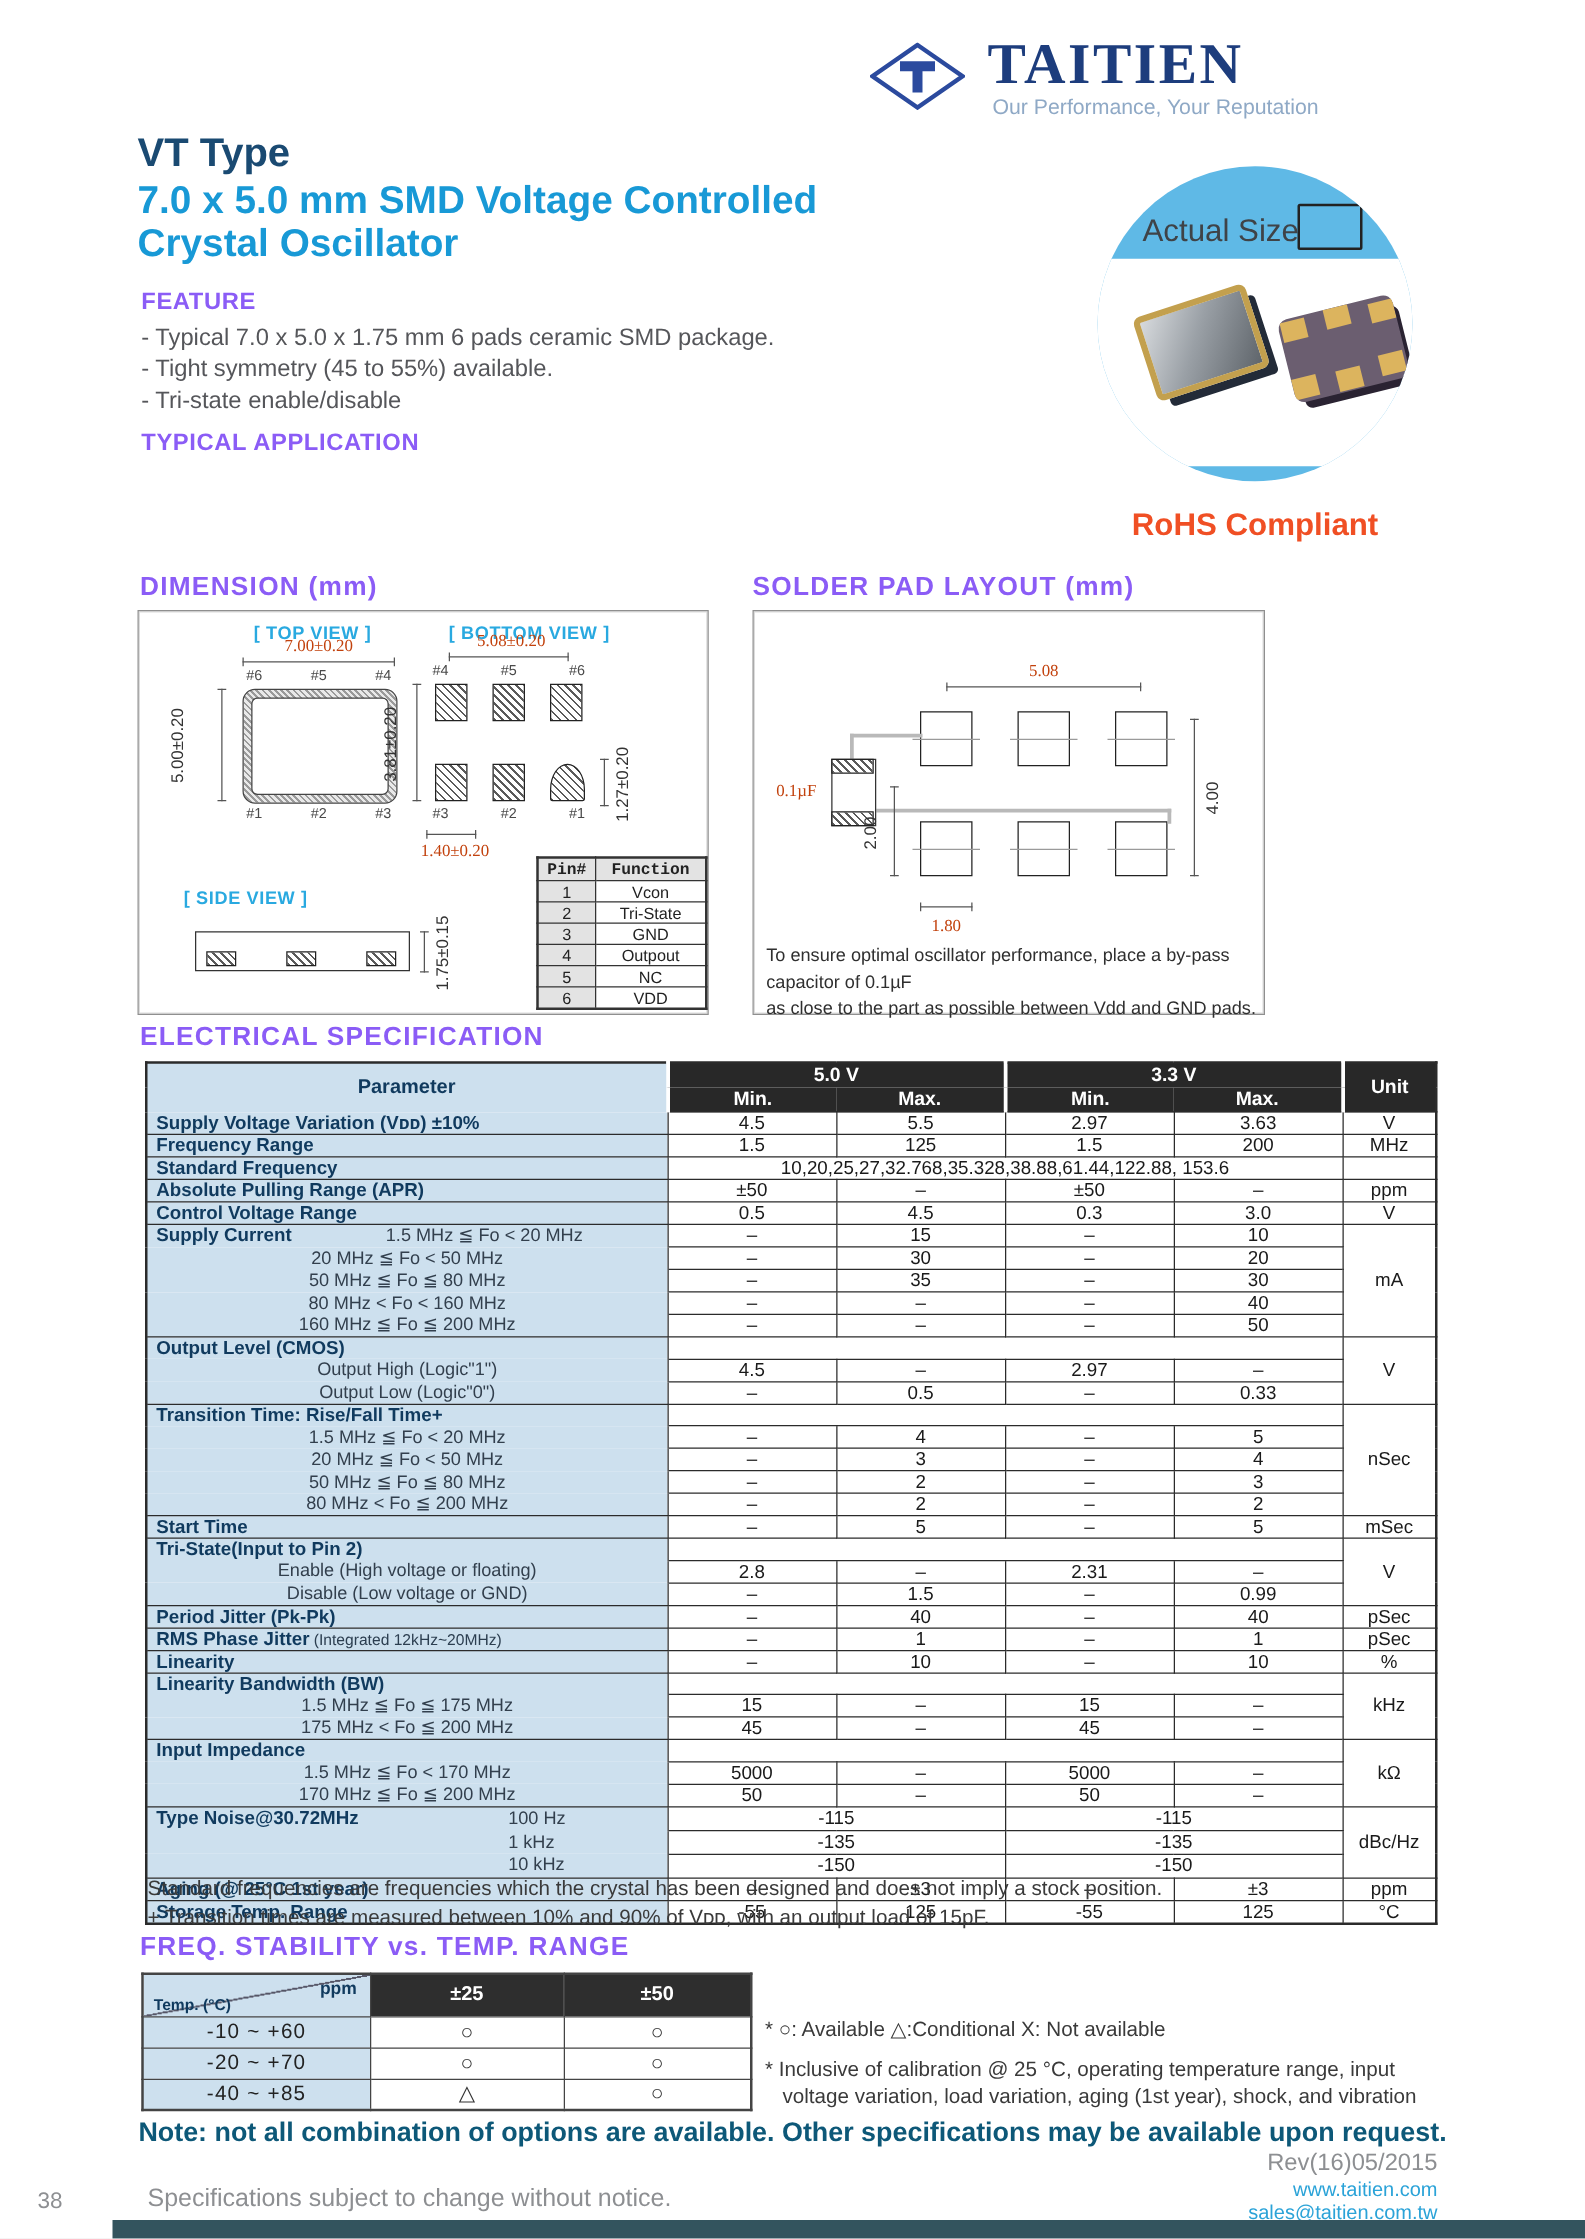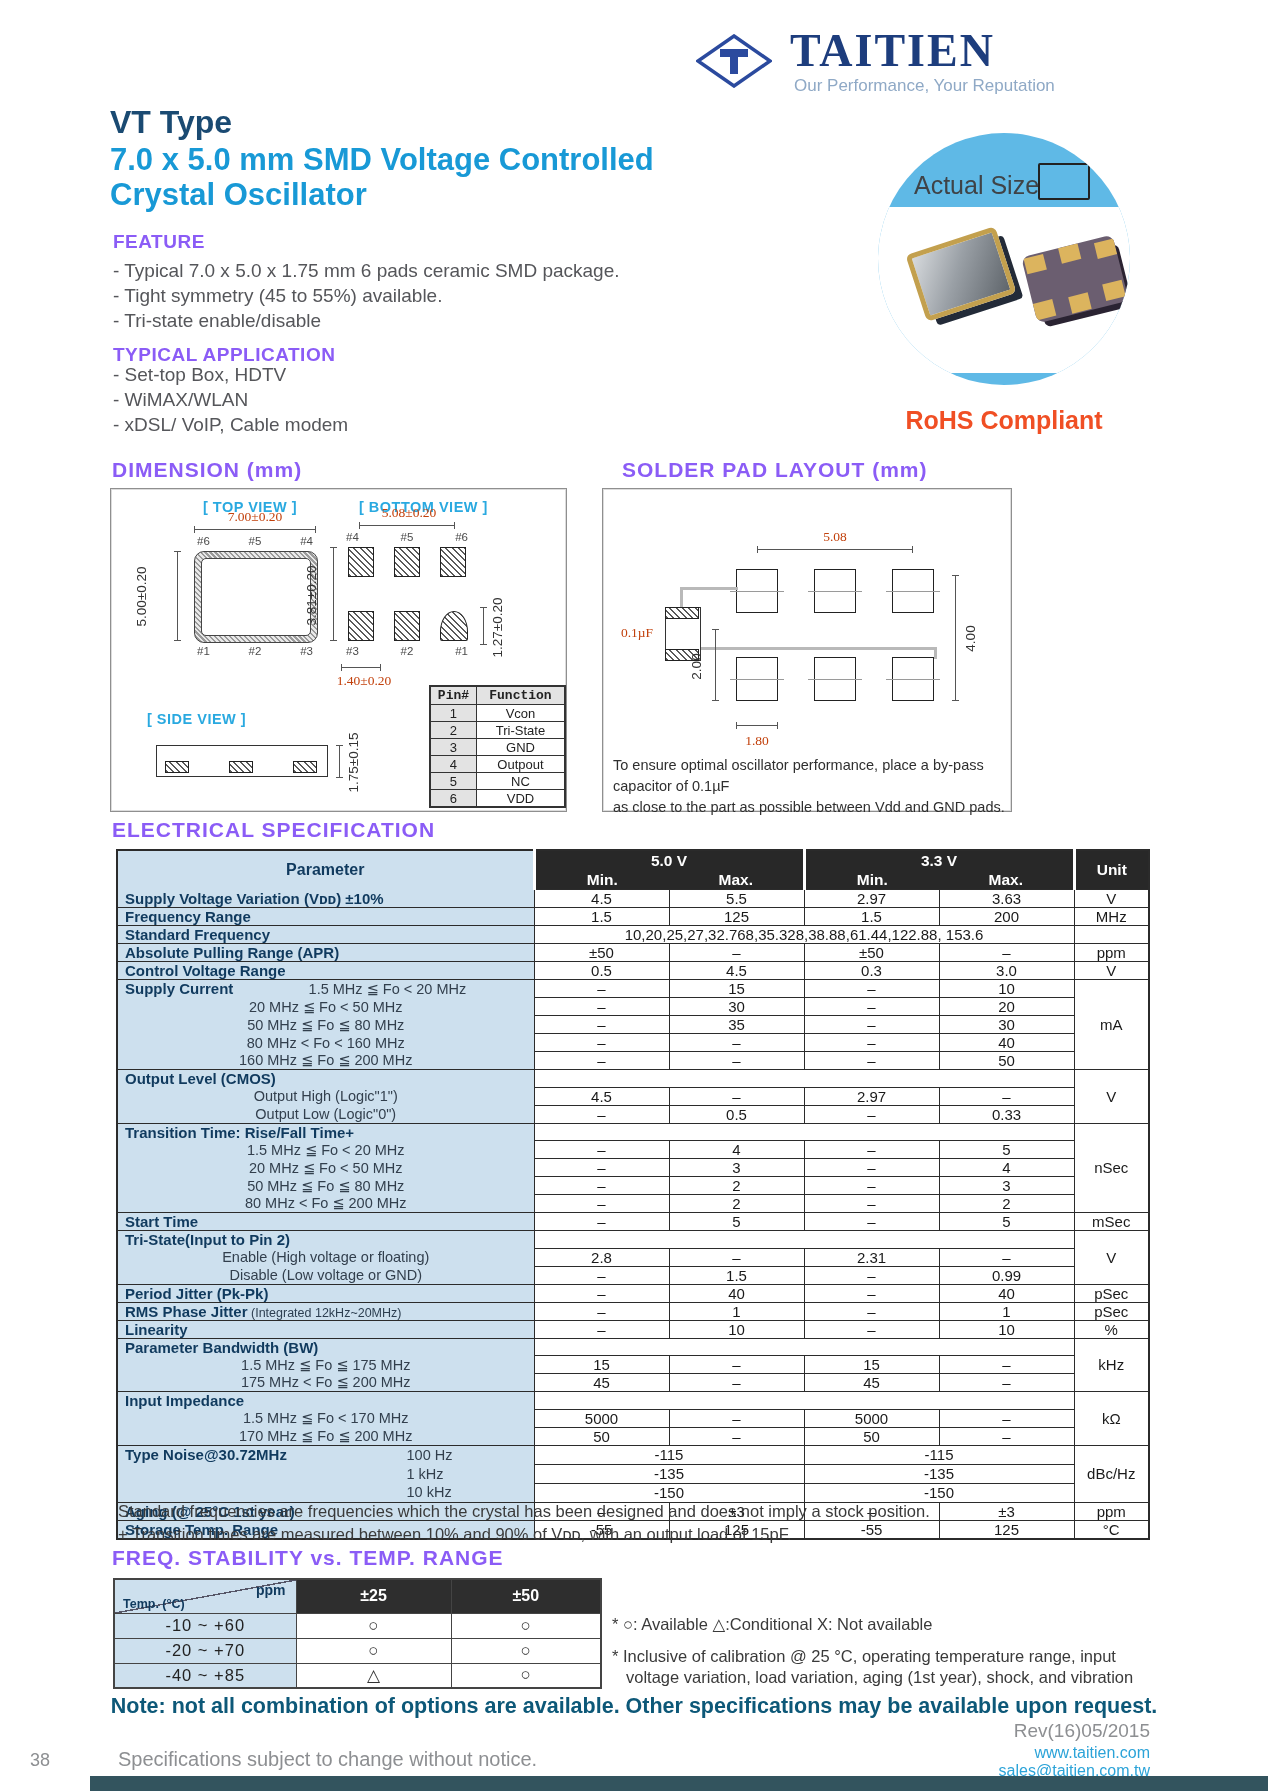--- a/index.html
+++ b/index.html
@@ -113,25 +113,20 @@
   <div class="abs" style="left:872px;top:406px;width:264px;text-align:center;font-size:25px;font-weight:bold;color:#f04f24;">RoHS Compliant</div>
 
   <div class="abs h-teal small" style="left:113px;top:231px;">FEATURE</div>
   <div class="abs bullets" style="left:113px;top:258px;">
       <div>Typical 7.0 x 5.0 x 1.75 mm 6 pads ceramic SMD package.</div>
       <div>Tight symmetry (45 to 55%) available.</div>
       <div>Tri-state enable/disable</div>
     </div>
 
   <div class="abs h-teal small" style="left:113px;top:324px;margin-top:20px;">TYPICAL APPLICATION</div>
-  <div class="abs bullets" style="left:113px;top:362px;">
-      <div>Set-top Box, HDTV</div>
-      <div>WiMAX/WLAN</div>
-      <div>xDSL/ VoIP, Cable modem</div>
-    </div>
 
   <div class="abs h-teal" style="left:112px;top:458px;">DIMENSION (mm)</div>
   <div class="abs panel" style="left:110px;top:488px;width:455px;height:322px;">
 
     <div class="abs viewlbl" style="left:92px;top:10px;">[ TOP VIEW ]</div>
     <div class="abs dimlbl" style="left:83px;top:16px;width:122px;top:20px;">7.00±0.20</div>
     <div class="abs dl dlh" style="left:83px;top:40px;width:122px;"></div>
     <div class="abs pinrow" style="left:86px;top:46px;width:116px;">
         <div>#6</div>
         <div>#5</div>
@@ -220,21 +215,21 @@
             <td class="fc">NC</td>
           </tr>
           <tr>
             <td class="pc">6</td>
             <td class="fc">VDD</td>
           </tr>
         </tbody>
     </table>
   </div>
 
-  <div class="abs h-teal" style="left:602px;top:458px;margin-left:20px;">SOLDER PAD LAYOUT (mm)</div>
+  <div class="abs h-teal" style="left:602px;top:458px;">SOLDER PAD LAYOUT (mm)</div>
   <div class="abs panel" style="left:602px;top:488px;width:408px;height:322px;">
     <div class="abs dimlbl" style="left:180px;top:40px;width:104px;">5.08</div>
     <div class="abs dl dlh" style="left:154px;top:60px;width:156px;"></div>
 
     <div class="spad" style="left:133px;top:80px;"></div>
     <div class="spad" style="left:211px;top:80px;"></div>
     <div class="spad" style="left:289px;top:80px;"></div>
     <div class="spad" style="left:133px;top:168px;"></div>
     <div class="spad" style="left:211px;top:168px;"></div>
     <div class="spad" style="left:289px;top:168px;"></div>
@@ -468,21 +463,21 @@
           </tr>
           <tr class="rsim pb">
             <td class="p"><span class="gname">Linearity</span></td>
             <td class="v">–</td>
             <td class="v">10</td>
             <td class="v">–</td>
             <td class="v">10</td>
             <td class="u">%</td>
           </tr>
           <tr class="rgh">
-            <td class="p"><span class="gname">Parameter Bandwidth (BW)</span></td>
+            <td class="p"><span class="gname">Linearity Bandwidth (BW)</span></td>
             <td class="v" colspan="4"></td>
             <td class="u" rowspan="3">kHz</td>
           </tr>
           <tr class="rsub">
             <td class="p ctr">1.5 MHz ≦ Fo ≦ 175 MHz</td>
             <td class="v">15</td>
             <td class="v">–</td>
             <td class="v">15</td>
             <td class="v">–</td>
           </tr>

